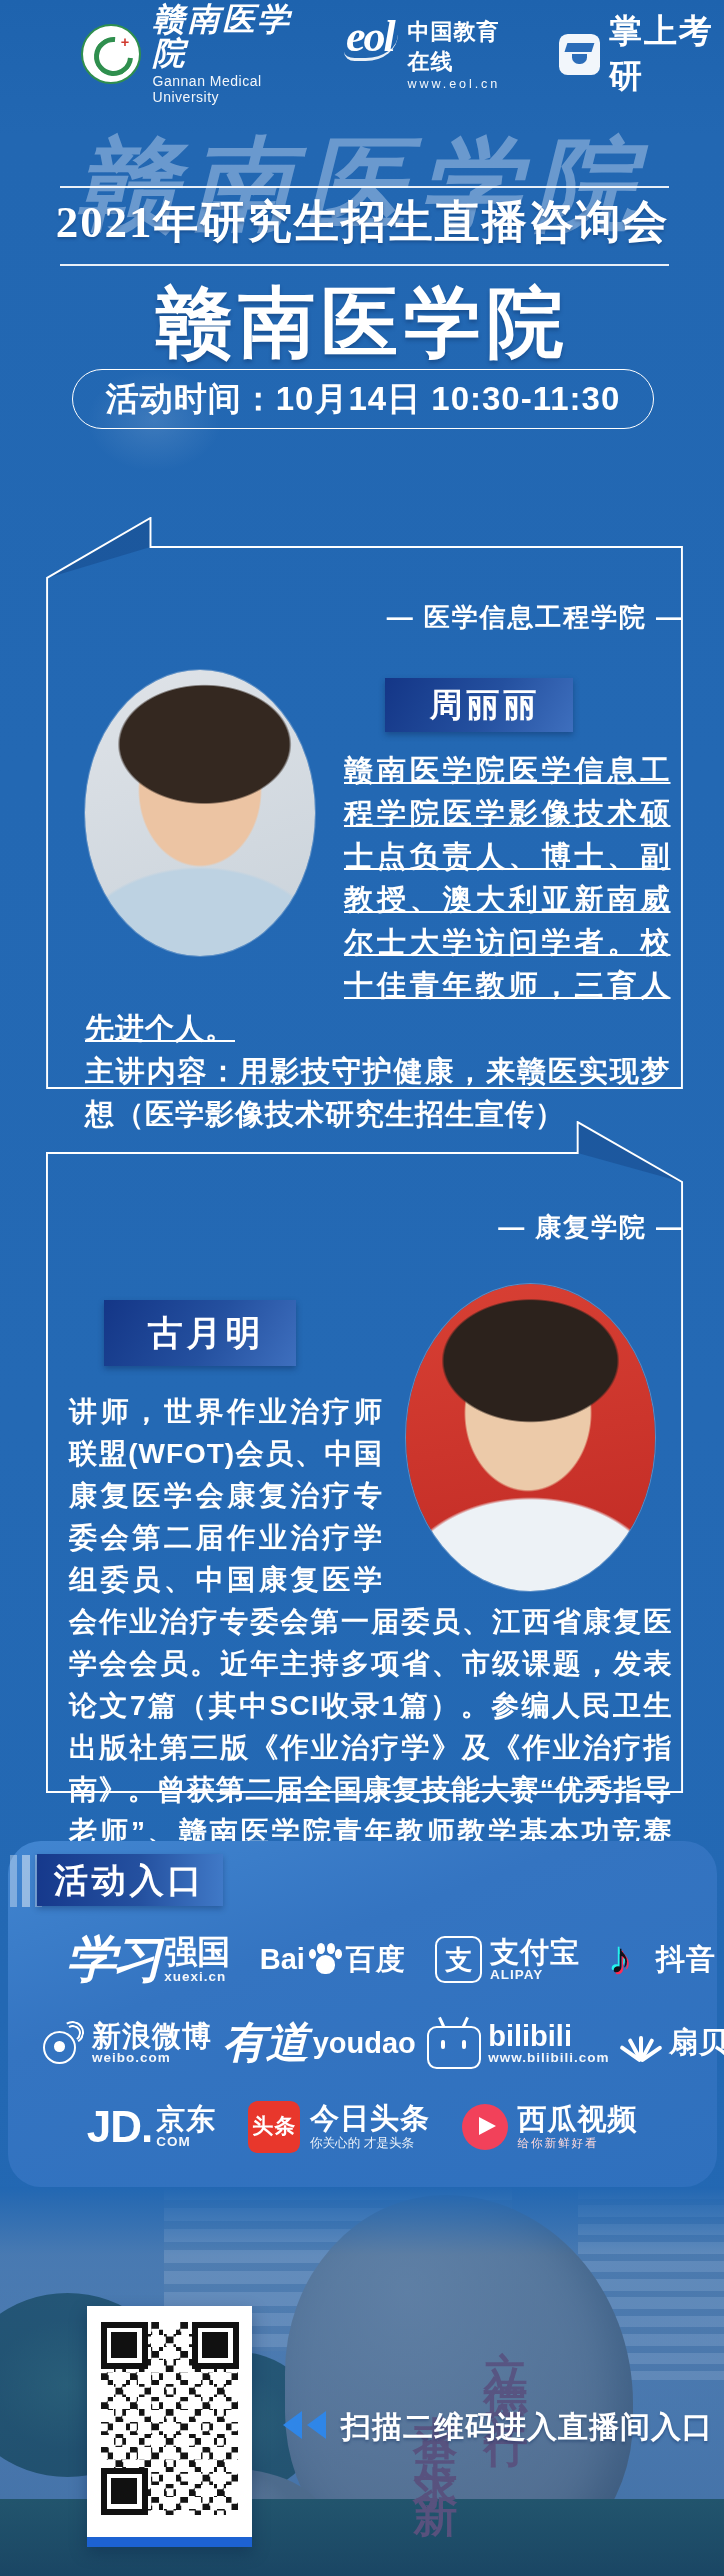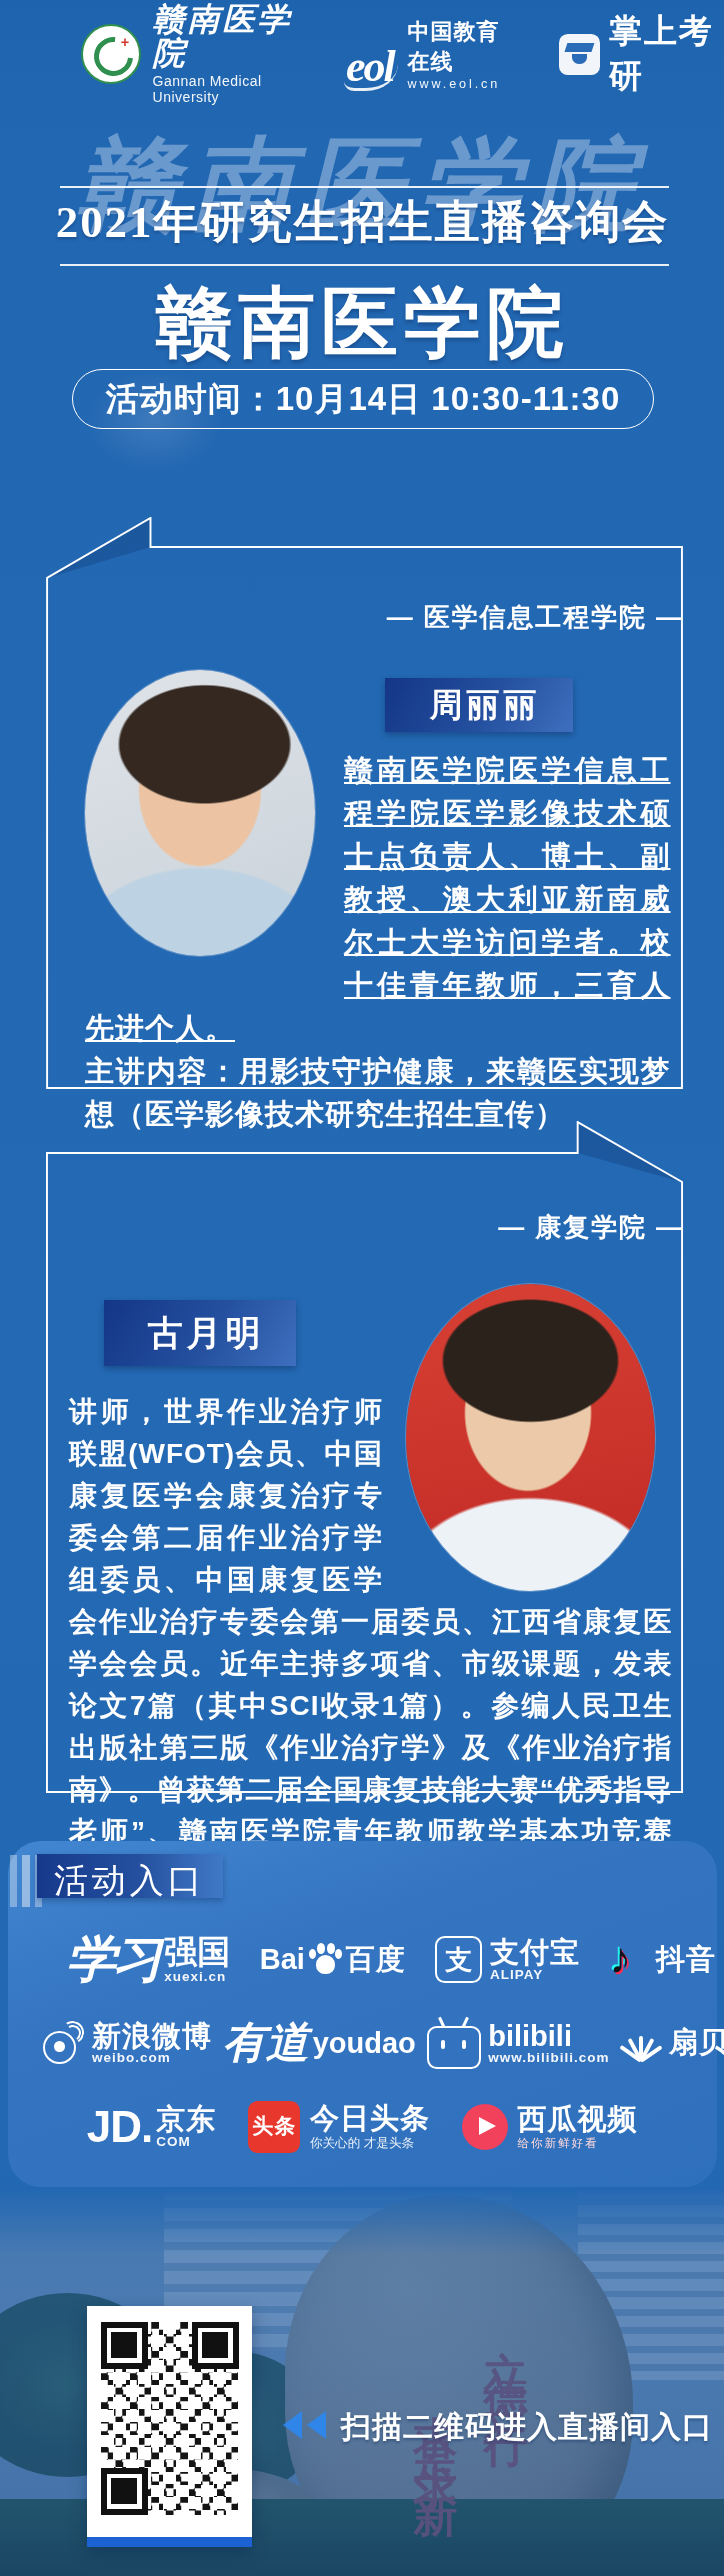--- a/index.html
+++ b/index.html
@@ -11,21 +11,21 @@
 
   
   .header{position:absolute;top:0;left:0;width:725px;height:108px;display:flex;align-items:center;}
   .uni-logo{display:flex;align-items:center;margin-left:81px;}
   .uni-seal{position:relative;width:56px;height:56px;border-radius:50%;background:#fff;border:2.9px solid #2f8f4e;flex:0 0 auto;}
   .uni-seal .g{position:absolute;left:10.6px;top:10.6px;width:29px;height:29px;border:5.8px solid #2f8f4e;border-right-color:transparent;border-radius:50%;transform:rotate(-40deg);}
   .uni-seal .cross{position:absolute;right:9.7px;top:8.7px;color:#d03a2f;font-size:14.5px;font-weight:bold;line-height:1;}
   .uni-text{margin-left:11.6px;}
   .uni-zh{font-family:"Liberation Serif","DejaVu Serif",serif;font-style:italic;font-weight:bold;font-size:32px;letter-spacing:2.9px;line-height:1.05;}
   .uni-en{font-size:14px;letter-spacing:0.5px;opacity:.95;margin-top:1.9px;}
-  .eol-logo{display:flex;align-items:flex-end;margin-left:43px;}
+  .eol-logo{display:flex;align-items:flex-start;margin-left:43px;}
   .eol-mark{font-family:"Liberation Serif","DejaVu Serif",serif;font-style:italic;font-weight:bold;font-size:44px;line-height:.9;letter-spacing:-1.9px;border-bottom:3.9px solid rgba(255,255,255,.9);border-radius:0 0 60% 20%;padding:0 3.9px 1.9px 1.9px;}
   .eol-text{margin-left:9.7px;}
   .eol-zh{font-size:22px;font-weight:bold;letter-spacing:1px;}
   .eol-sub{font-size:12.6px;letter-spacing:2.9px;opacity:.95;}
   .palm-logo{display:flex;align-items:center;margin-left:39px;}
   .palm-icon{position:relative;width:41px;height:41px;border-radius:8.7px;background:#f2f6fb;flex:0 0 auto;}
   .palm-icon .board{position:absolute;left:6.8px;top:9.7px;width:27px;height:8.7px;background:#2b6cb8;transform:skewX(-18deg);}
   .palm-icon .head{position:absolute;left:12.6px;top:20px;width:15.5px;height:10.6px;background:#2b6cb8;border-radius:0 0 6.8px 6.8px;}
   .palm-label{margin-left:8.7px;font-size:33px;font-weight:bold;letter-spacing:1.9px;}
 
@@ -77,22 +77,22 @@
       radial-gradient(135px 97px at 50% 101%,#edf2f6 97%,transparent),
       linear-gradient(170deg,#d84034,#c02a24);}
   #card2 .badge{width:180px;height:66px;line-height:66px;font-size:35px;letter-spacing:3.9px;margin:15.5px 0 25px 35px;}
 
   
   .entry{position:absolute;top:1841px;left:7.7px;width:709px;height:346px;border-radius:33px;
     background:linear-gradient(160deg,#4286d1 0%,#3474c1 35%,#2f70bd 100%);}
   .entry-stripes{position:absolute;left:1.9px;top:13.5px;height:52px;display:flex;gap:4.8px;}
   .entry-stripes i{display:block;width:7.7px;height:100%;background:rgba(255,255,255,.35);}
   .entry-stripes i:nth-child(2){background:rgba(255,255,255,.45);}
-  .entry-badge{position:absolute;left:29px;top:12.6px;width:186px;height:44px;line-height:52px;text-align:center;
-    font-size:34px;font-weight:normal;letter-spacing:3.9px;
+  .entry-badge{position:absolute;left:29px;top:12.6px;width:186px;height:52px;line-height:52px;text-align:center;
+    font-size:34px;font-weight:bold;letter-spacing:3.9px;
     background:linear-gradient(90deg,#16398c 0%,#24509f 55%,#4079c7 100%);box-shadow:0 2.9px 5.8px rgba(8,30,70,.3);}
   .logo-row{position:absolute;left:0;width:709px;display:flex;align-items:center;justify-content:space-evenly;}
   .row1{top:77px;height:83px;padding:0 29px;}
   .row2{top:170px;height:64px;padding:0 23px;}
   .row3{top:247px;height:77px;justify-content:center;gap:32px;}
   .plat{display:flex;align-items:center;color:#fff;}
   .plat .col{display:flex;flex-direction:column;line-height:1.05;}
   .zh-big{font-size:29px;font-weight:bold;letter-spacing:1px;}
   .latin-big{font-size:29px;font-weight:bold;}
   .sub-small{font-size:13.5px;font-weight:bold;opacity:.95;letter-spacing:1px;}

